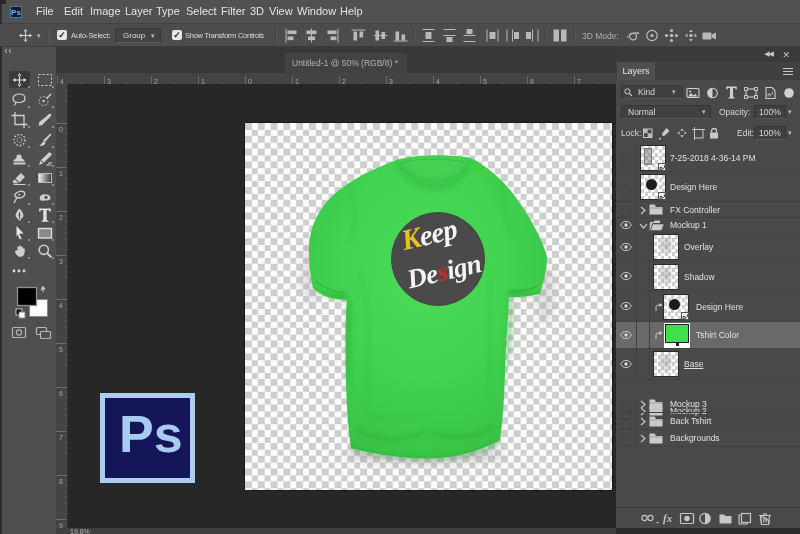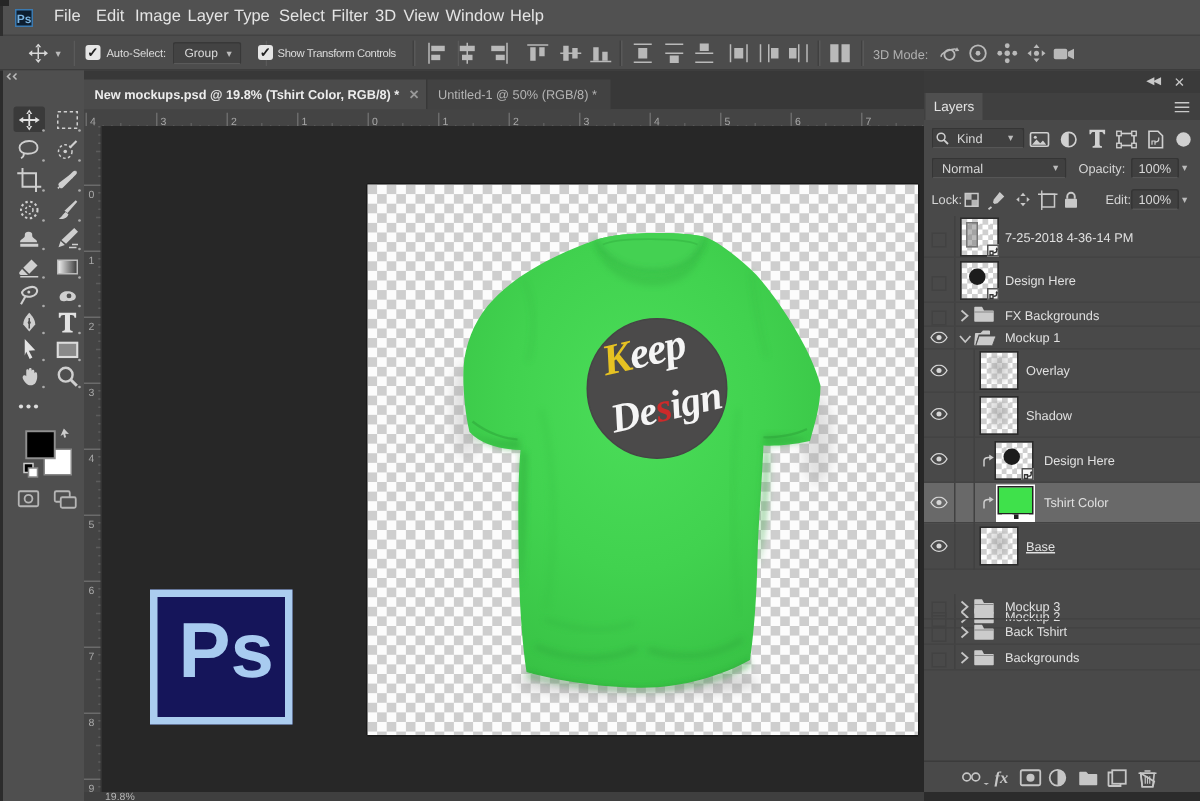--- a/index.html
+++ b/index.html
@@ -290,21 +290,20 @@
         <rect x="14" y="262" width="6" height="6" fill="#000" stroke="#ccc" stroke-width="1"></rect>
         <rect x="17" y="265" width="6" height="6" fill="#fff" stroke="#888" stroke-width="1"></rect>
         <rect x="10.5" y="280.5" width="13" height="10" rx="1" fill="none" stroke="#b5b5b5" stroke-width="1.2"></rect>
         <circle cx="17" cy="285.5" r="2.6" fill="none" stroke="#b5b5b5" stroke-width="1.2"></circle>
         <rect x="34.5" y="280.5" width="10" height="7" rx="1" fill="none" stroke="#b5b5b5" stroke-width="1.2"></rect>
         <rect x="38.5" y="284.5" width="10" height="7" rx="1" fill="#4f4f4f" stroke="#b5b5b5" stroke-width="1.2"></rect>
         <path d="M5 2l-2 2 2 2M9 2L7 4l2 2" stroke="#bbb" fill="none"></path>
       </svg></div>
 
 <div id="tabbar" class="abs">
-  <div id="tab1">New mockups.psd @ 19.8% (Tshirt Color, RGB/8) * <span style="color:#999;margin-left:4px">✕</span></div>
   <div id="tab2">Untitled-1 @ 50% (RGB/8) * <span style="color:#888;margin-left:4px">✕</span></div>
 </div>
 <div id="rulh" class="abs"><svg width="560" height="11" viewBox="0 0 560 11">
         <path d="M1.5 0V11M48.5 0V11M95.5 0V11M142.5 0V11M189.5 0V11M236.5 0V11M283.5 0V11M330.5 0V11M377.5 0V11M424.5 0V11M471.5 0V11M518.5 0V11" stroke="#6b6b6b" stroke-width="1" fill="none"></path>
         <path d="M6.9 8.5V11M12.8 8.5V11M18.6 8.5V11M24.5 7V11M30.4 8.5V11M36.2 8.5V11M42.1 8.5V11M53.9 8.5V11M59.8 8.5V11M65.6 8.5V11M71.5 7V11M77.4 8.5V11M83.2 8.5V11M89.1 8.5V11M100.9 8.5V11M106.8 8.5V11M112.6 8.5V11M118.5 7V11M124.4 8.5V11M130.2 8.5V11M136.1 8.5V11M147.9 8.5V11M153.8 8.5V11M159.6 8.5V11M165.5 7V11M171.4 8.5V11M177.2 8.5V11M183.1 8.5V11M194.9 8.5V11M200.8 8.5V11M206.6 8.5V11M212.5 7V11M218.4 8.5V11M224.2 8.5V11M230.1 8.5V11M241.9 8.5V11M247.8 8.5V11M253.6 8.5V11M259.5 7V11M265.4 8.5V11M271.2 8.5V11M277.1 8.5V11M288.9 8.5V11M294.8 8.5V11M300.6 8.5V11M306.5 7V11M312.4 8.5V11M318.2 8.5V11M324.1 8.5V11M335.9 8.5V11M341.8 8.5V11M347.6 8.5V11M353.5 7V11M359.4 8.5V11M365.2 8.5V11M371.1 8.5V11M382.9 8.5V11M388.8 8.5V11M394.6 8.5V11M400.5 7V11M406.4 8.5V11M412.2 8.5V11M418.1 8.5V11M429.9 8.5V11M435.8 8.5V11M441.6 8.5V11M447.5 7V11M453.4 8.5V11M459.2 8.5V11M465.1 8.5V11M476.9 8.5V11M482.8 8.5V11M488.6 8.5V11M494.5 7V11M500.4 8.5V11M506.2 8.5V11M512.1 8.5V11M523.9 8.5V11M529.8 8.5V11M535.6 8.5V11M541.5 7V11M547.4 8.5V11M553.2 8.5V11M559.1 8.5V11" stroke="#5c5c5c" stroke-width="1" fill="none"></path>
         <g font-size="7" fill="#a8a8a8" font-family="Liberation Sans">
           <text x="4" y="8">4</text>
           <text x="51" y="8">3</text>
           <text x="98" y="8">2</text>
           <text x="145" y="8">1</text>
@@ -503,21 +502,21 @@
             <svg width="6" height="9" viewBox="0 0 6 9">
               <path d="M1 1l4 3.5L1 8" fill="none" stroke="#c5c5c5" stroke-width="1.2"></path>
             </svg>
           </span>
           <span style="position:absolute;left:33px;top:2px">
             <svg width="14" height="11" viewBox="0 0 14 11">
               <path d="M.5 2.5V10c0 .3.2.5.5.5h12c.3 0 .5-.2.5-.5V3.5c0-.3-.2-.5-.5-.5H7L5.8.7C5.7.6 5.5.5 5.3.5H1c-.3 0-.5.2-.5.5z" fill="#cbcbcb"></path>
               <path d="M.5 4h13" stroke="#8a8a8a" stroke-width=".7"></path>
             </svg>
           </span>
-          <span class="nm" style="left:54px;top:3px;">FX Backgrounds</span>
+          <span class="nm" style="left:54px;top:3px;">FX Controller</span>
         </div>
         <div class="lrow" style="top:76px;height:15px;">
           <div class="eyecol">
             <span style="position:absolute;left:4px;top:3px">
               <svg width="12" height="8" viewBox="0 0 13 9">
                 <path d="M.5 4.5C2 1.7 4 .5 6.5.5S11 1.7 12.5 4.5C11 7.3 9 8.5 6.5 8.5S2 7.3.5 4.5z" fill="none" stroke="#d6d6d6"></path>
                 <circle cx="6.5" cy="4.5" r="1.9" fill="#d6d6d6"></circle>
               </svg>
             </span>
           </div>

